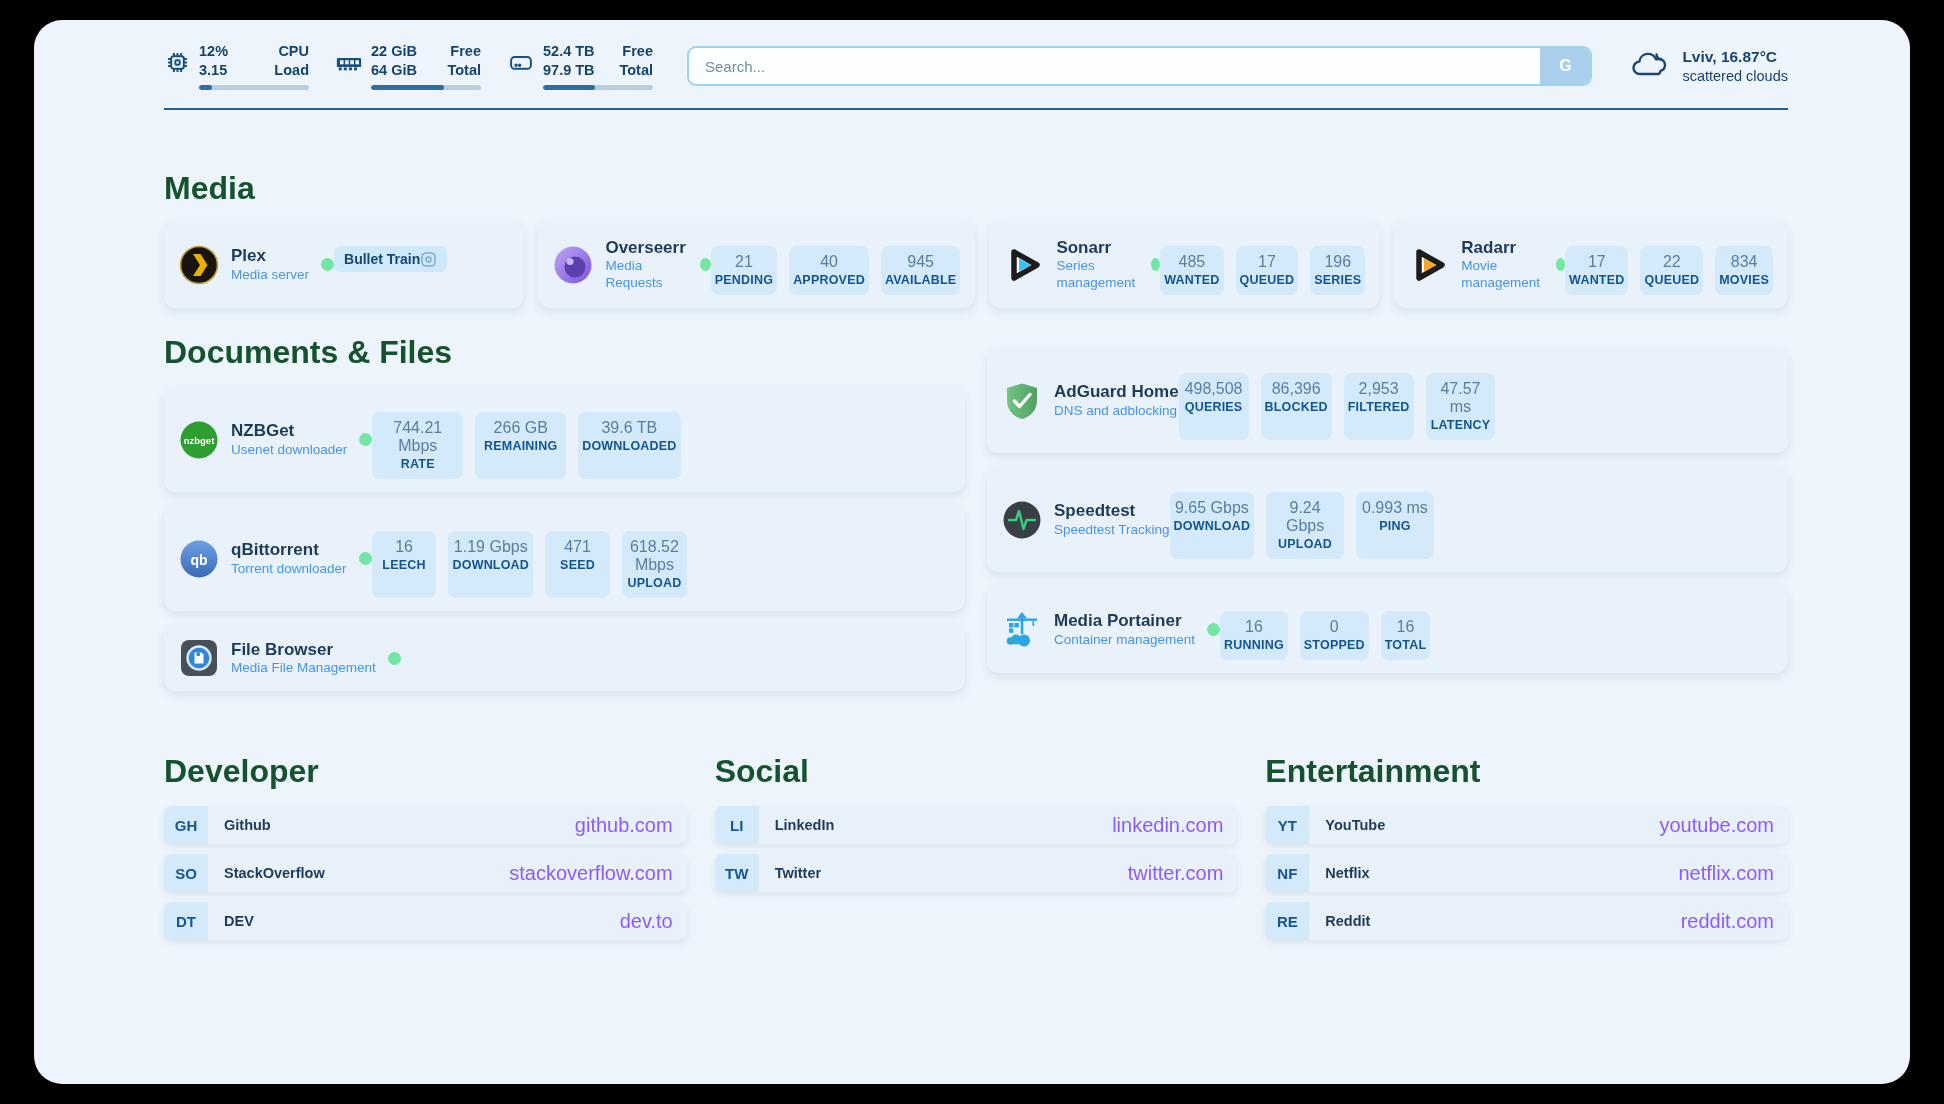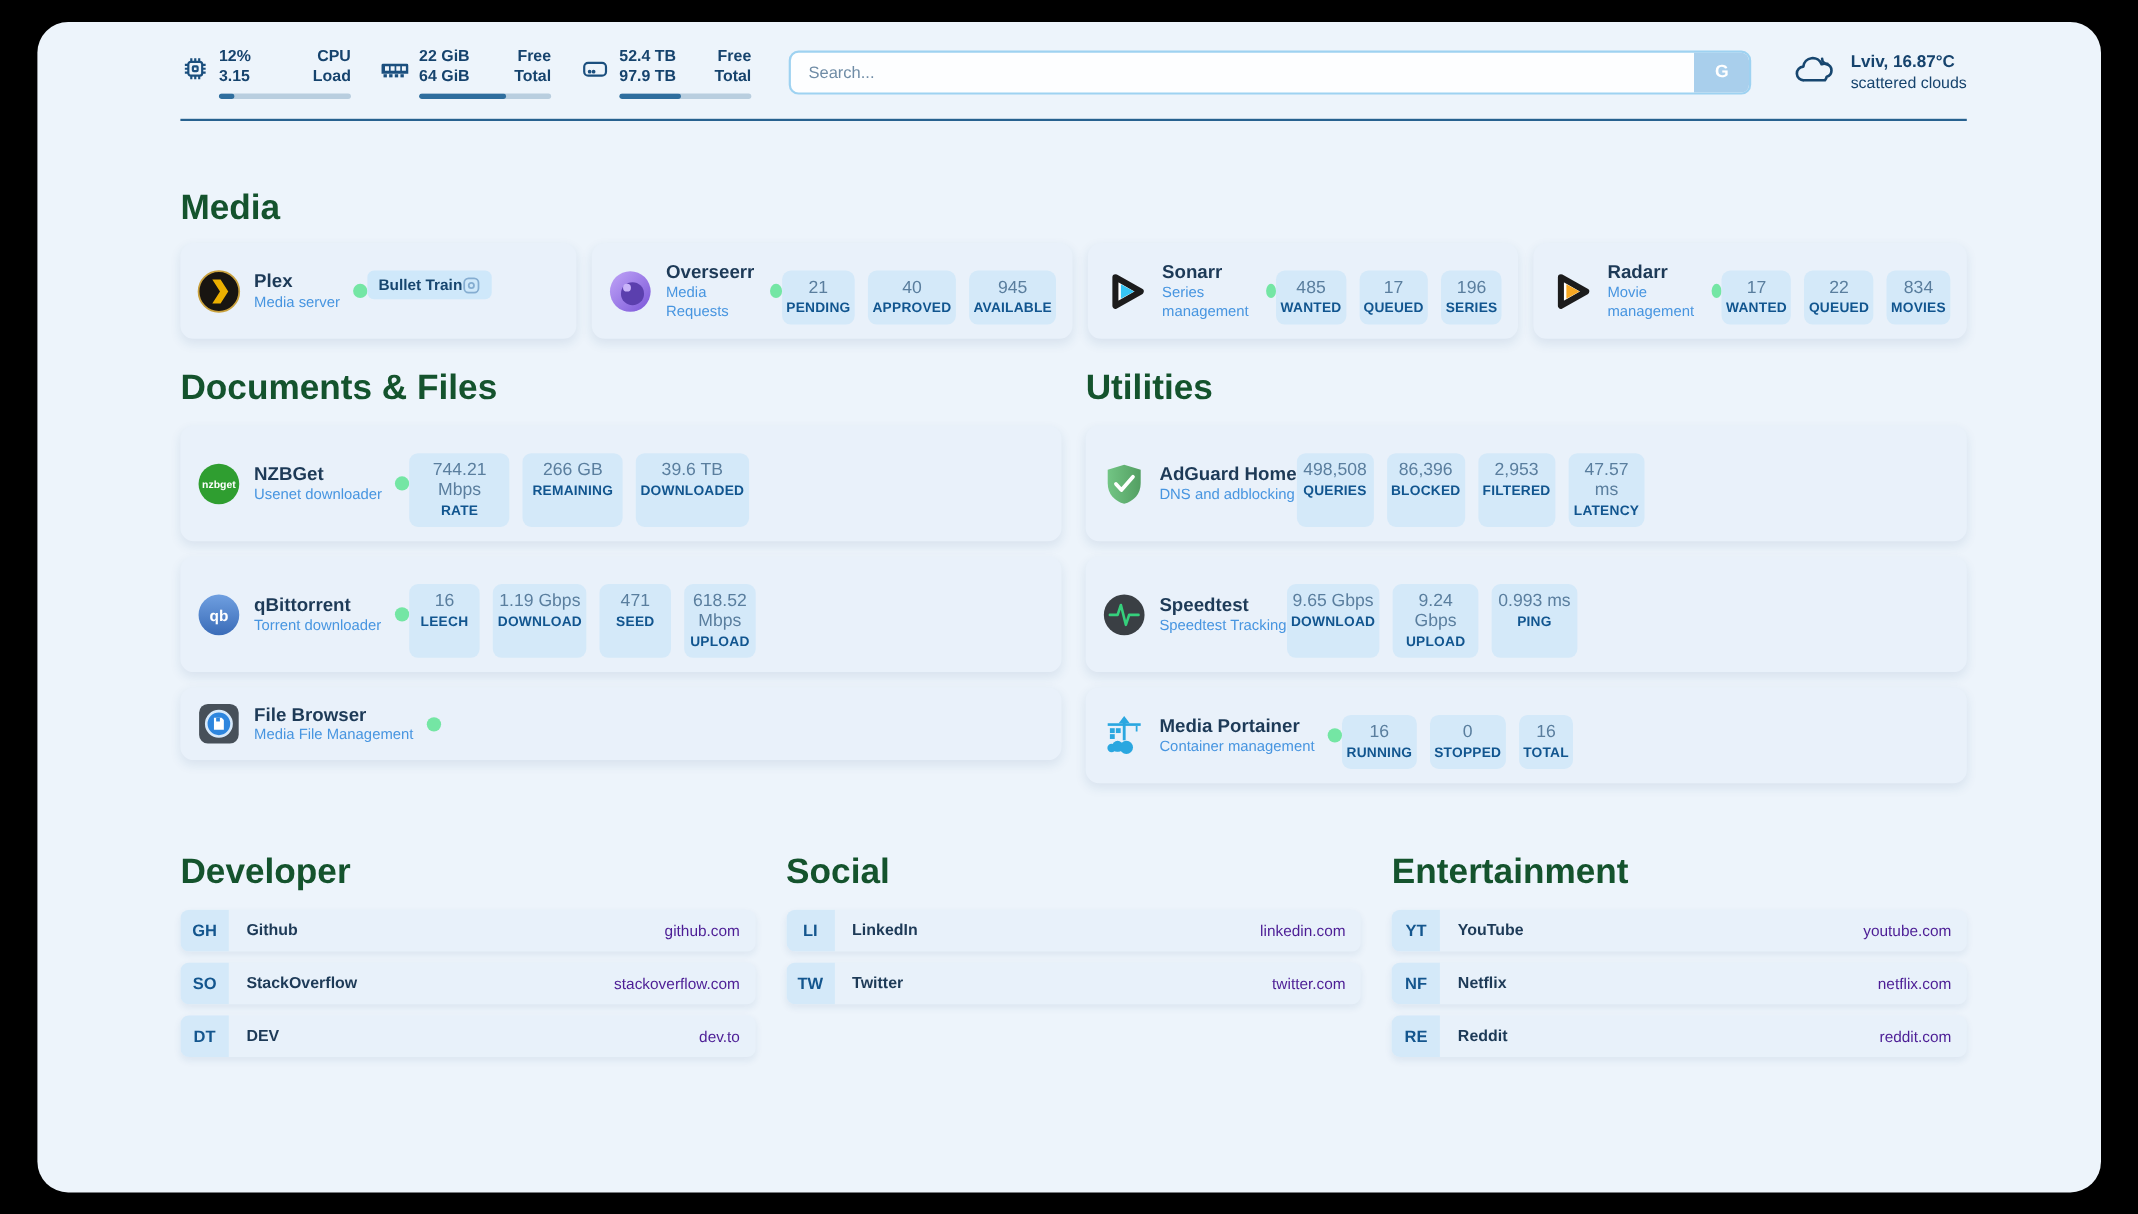--- a/index.html
+++ b/index.html
@@ -7,21 +7,21 @@
               font-family:"Liberation Sans", sans-serif; }
   .page { position:absolute; left:34px; top:20px; width:1876px; height:1064px;
           background:#edf4fb; border-radius:28px; padding:18px 122px 0 130px; overflow:hidden; }
 
   
   .topbar { display:flex; align-items:center; height:56px; }
   .metrics { display:flex; gap:26px; }
   .metric { display:flex; align-items:flex-start; gap:8px; }
   .metric svg { margin-top:7px; }
   .metric-body { display:flex; flex-direction:column; }
-  .metric-rows { display:flex; gap:24px; }
+  .metric-rows { display:flex; gap:14px; }
   .mcol { display:flex; flex-direction:column; font-size:14.5px; font-weight:700;
           color:#16436d; line-height:1.3; }
   .mcol.lbl { text-align:right; min-width:40px; font-weight:700; }
   .mcol.val { min-width:56px; }
   .pbar { margin-top:5px; height:5px; background:#b9cedf; border-radius:3px; overflow:hidden; }
   .pfill { height:100%; background:#2f6e9e; border-radius:3px; }
 
   .searchwrap { flex:1; margin:0 38px 0 34px; position:relative; height:40px; }
   .searchwrap input { width:100%; height:100%; border:2px solid #9ed2f1; border-radius:9px;
           background:#fdfeff; padding:0 62px 0 16px; font-size:15px; color:#2c4a66; outline:none;
@@ -77,21 +77,21 @@
   .links-area { margin-top:62px; display:grid; grid-template-columns:1fr 1fr 1fr; gap:28px;
                 align-items:start; }
   .linkcol { display:flex; flex-direction:column; }
   .linkcol .sec-title { margin-bottom:16px; }
   .linkrow { height:38px; background:#e8f1fa; border-radius:8px; display:flex; align-items:center;
              overflow:hidden; margin-bottom:10px; box-shadow:0 3px 7px rgba(30,80,130,.08);
              cursor:pointer; }
   .tag { width:44px; align-self:stretch; background:#d4e9f9; color:#14568e; font-weight:700;
          font-size:15px; display:flex; align-items:center; justify-content:center; }
   .lname { margin-left:16px; font-size:14.5px; font-weight:600; color:#1d3a57; }
-  .lurl { margin-left:auto; margin-right:14px; font-size:14px; color:#4c1d95; }
+  .lurl { margin-left:auto; margin-right:14px; font-size:20px; color:#8b5cf6; }
 </style>
 </head>
 <body>
 
 <div class="page">
 
   <div class="topbar">
     <div class="metrics">
 
       <div class="metric">
@@ -420,21 +420,20 @@
           <div class="tcol">
             <span class="appname">File Browser</span>
             <span class="appsub">Media File Management</span>
           </div>
           <span class="dot"></span>
         </div>
       </div>
     </div>
 
     <div class="colstack">
-      <div class="sec-title">Utilities</div>
 
       <div class="card">
         <div class="card-head">
           <span class="appicon">
             <svg width="40" height="40" viewBox="0 0 40 40">
               <defs>
                   <linearGradient id="agg" x1="0" y1="0" x2="1" y2="0">
                 <stop offset="0" stop-color="#72c584"></stop>
                     <stop offset="1" stop-color="#539f62"></stop>
                   </linearGradient>

